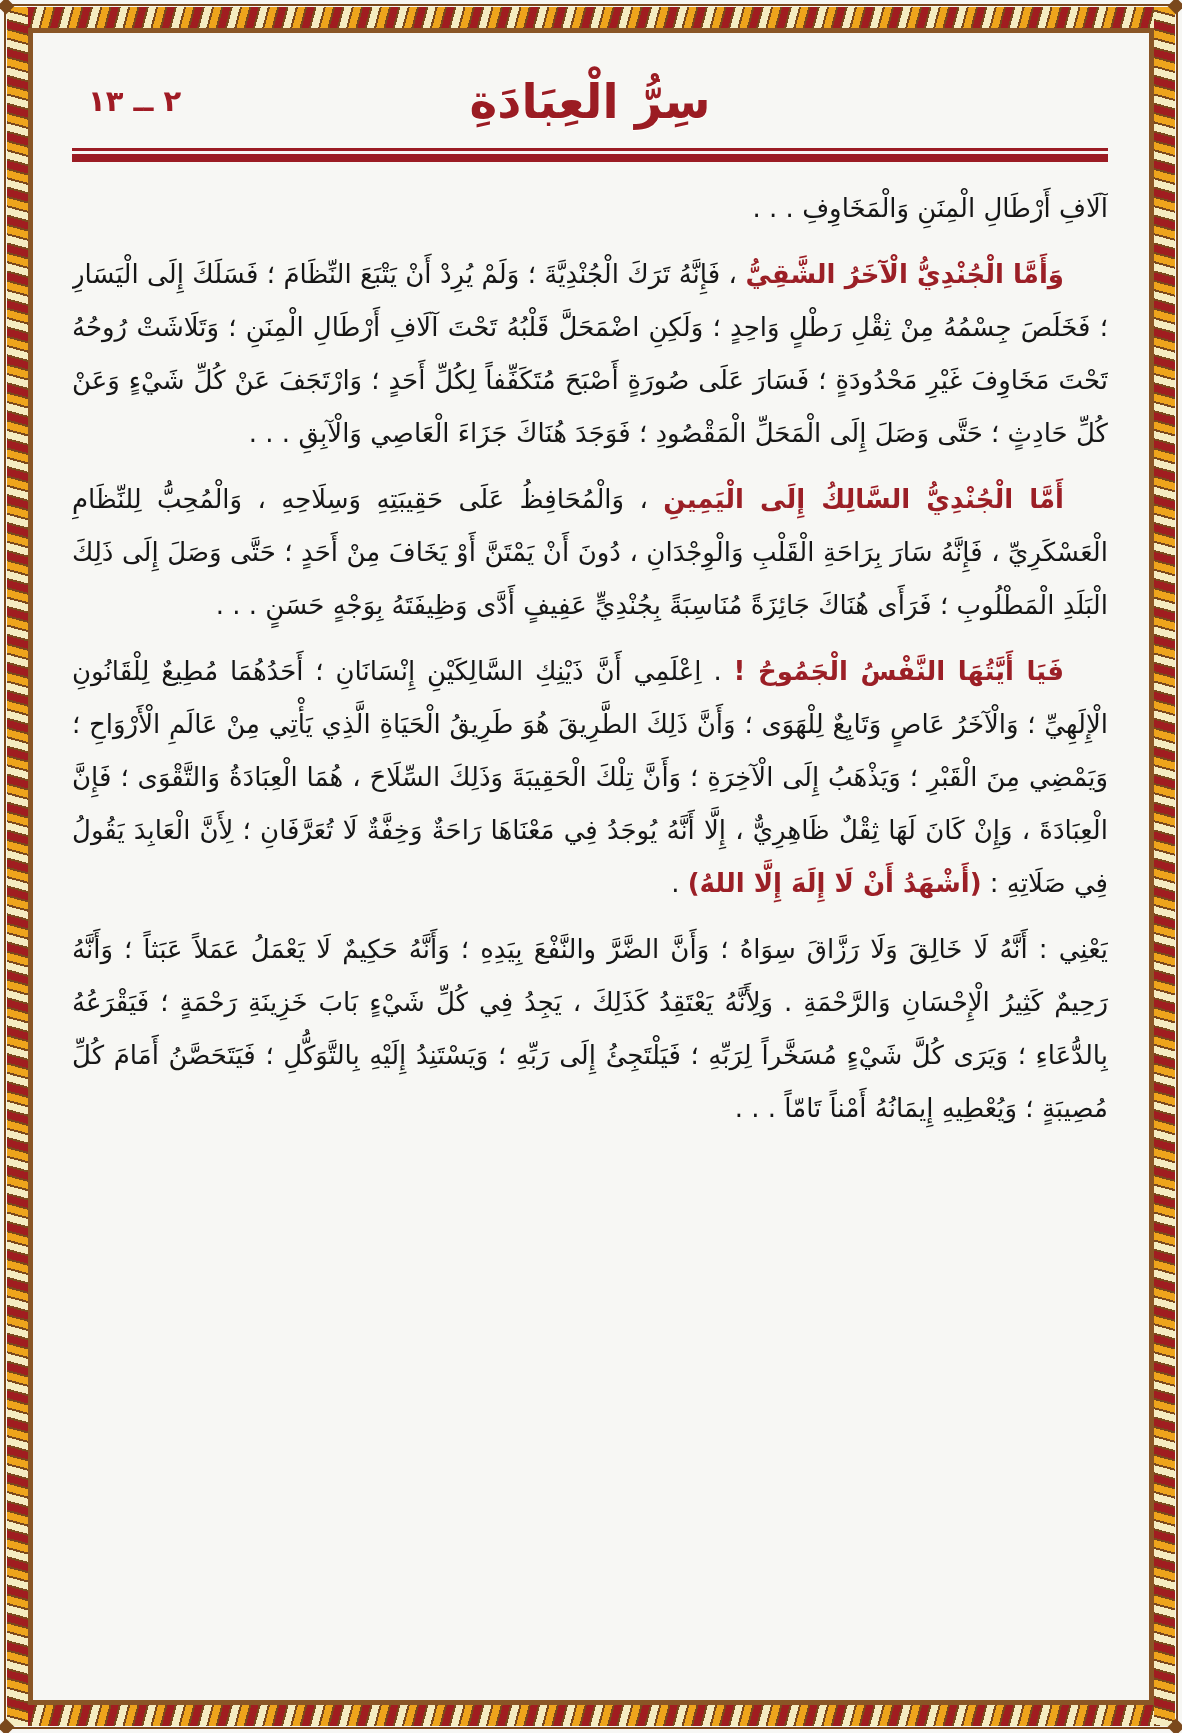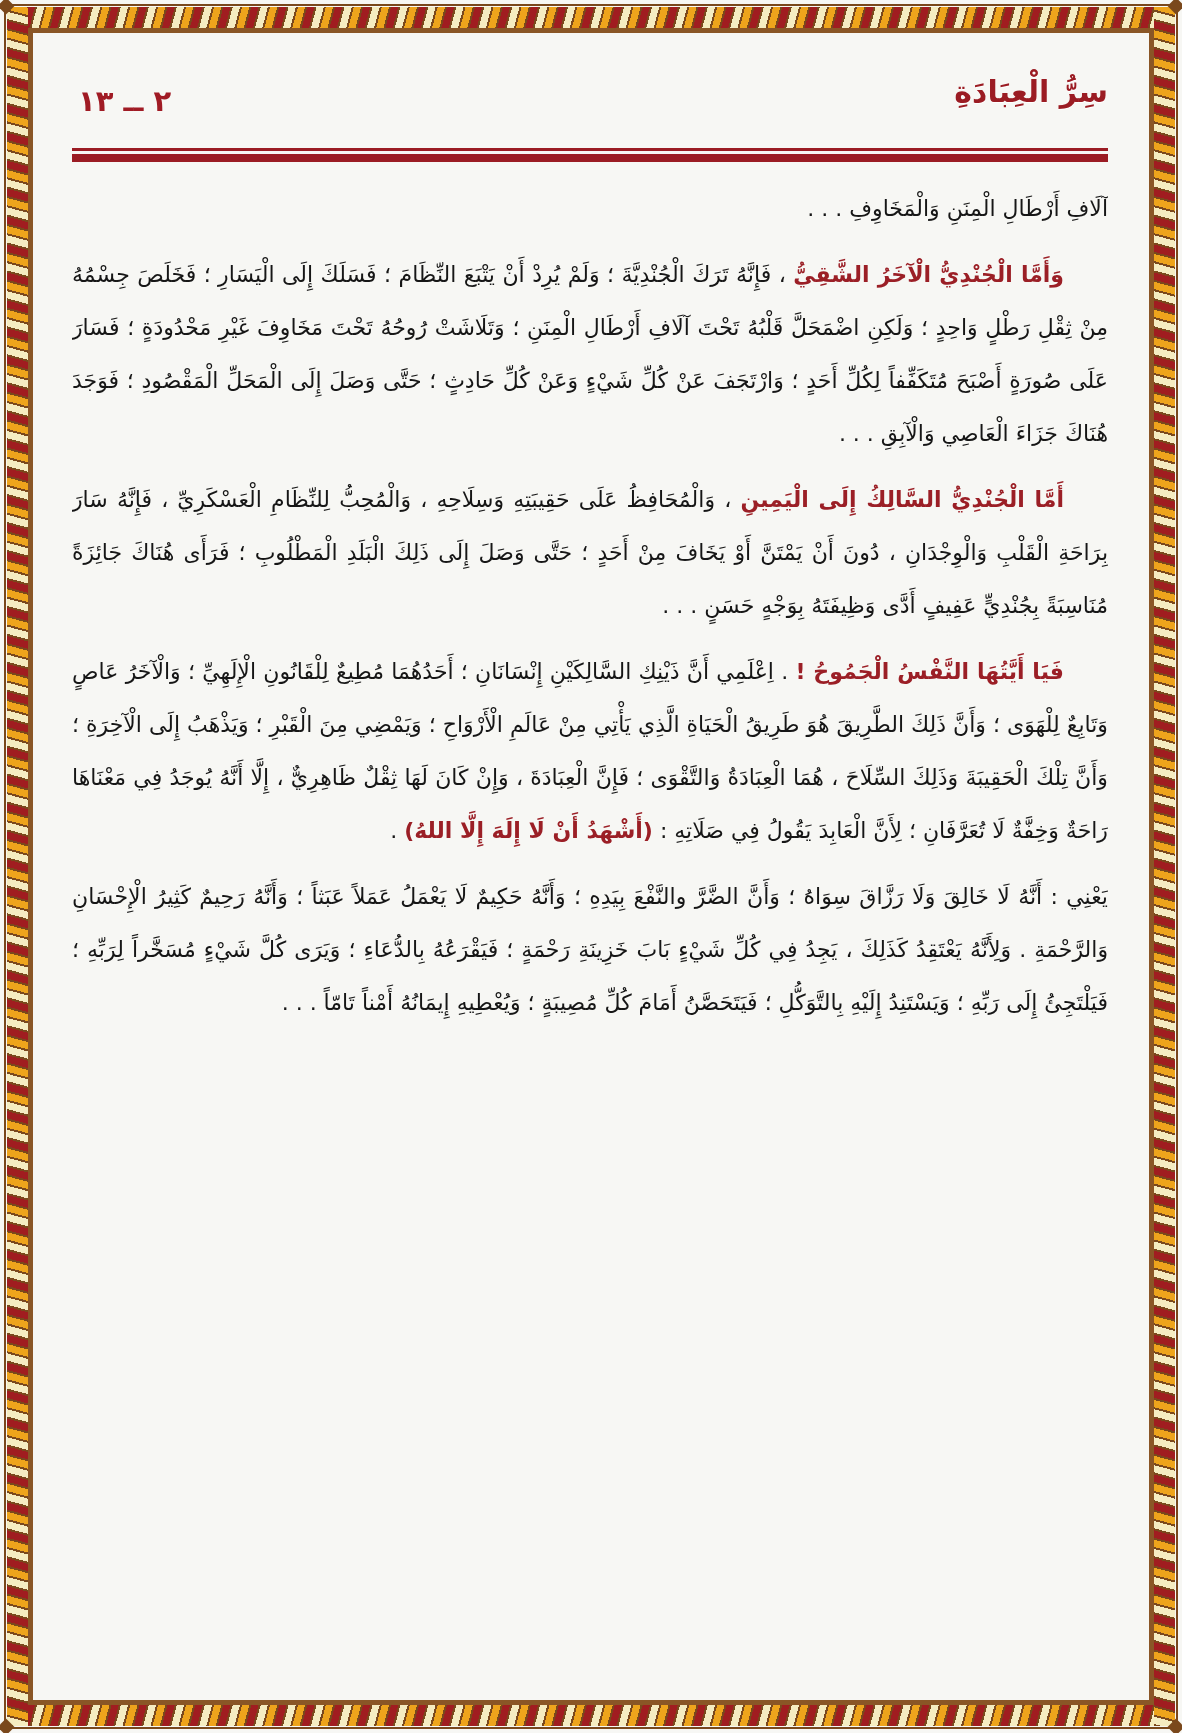--- a/index.html
+++ b/index.html
@@ -44,37 +44,37 @@
   .corner.bl { bottom:0; left:0; }
   .corner.br { bottom:0; right:0; }
 
   
   .content {
     position:absolute; top:62px; right:74px; left:72px; bottom:48px;
     direction:rtl; overflow:hidden;
   }
   .header { position:relative; height:86px; }
   .page-num {
-    position:absolute; left:6px; top:22px;
+    position:absolute; left:16px; top:22px;
     color:#a01b24; font-size:29px; font-weight:bold;
     letter-spacing:1px;
     direction:rtl;
   }
   .title {
-    padding-top:12px;
-    color:#9b1c23; font-size:30px; font-weight:bold;
+    text-align:center; padding-top:12px;
+    color:#9b1c23; font-size:47px; font-weight:bold;
     text-shadow:0 1px 0 #ffffff;
   }
   .rule-thin  { height:3px; background:#9b1c23; }
   .rule-gap   { height:3px; }
   .rule-thick { height:8px; background:#9b1c23; }
 
   .body-text {
     margin-top:20px;
-    font-size:22px; line-height:53px;
+    font-size:26px; line-height:53px;
     color:#161616;
     text-align:justify;
   }
   .body-text p { margin:0 0 13px 0; }
   .body-text p.indent { text-indent:44px; }
   .seg-red  { color:#9b1f26; font-weight:bold;margin-top:48px; }
   .seg-black{ color:#161616; }
 </style>
 </head>
 <body>

